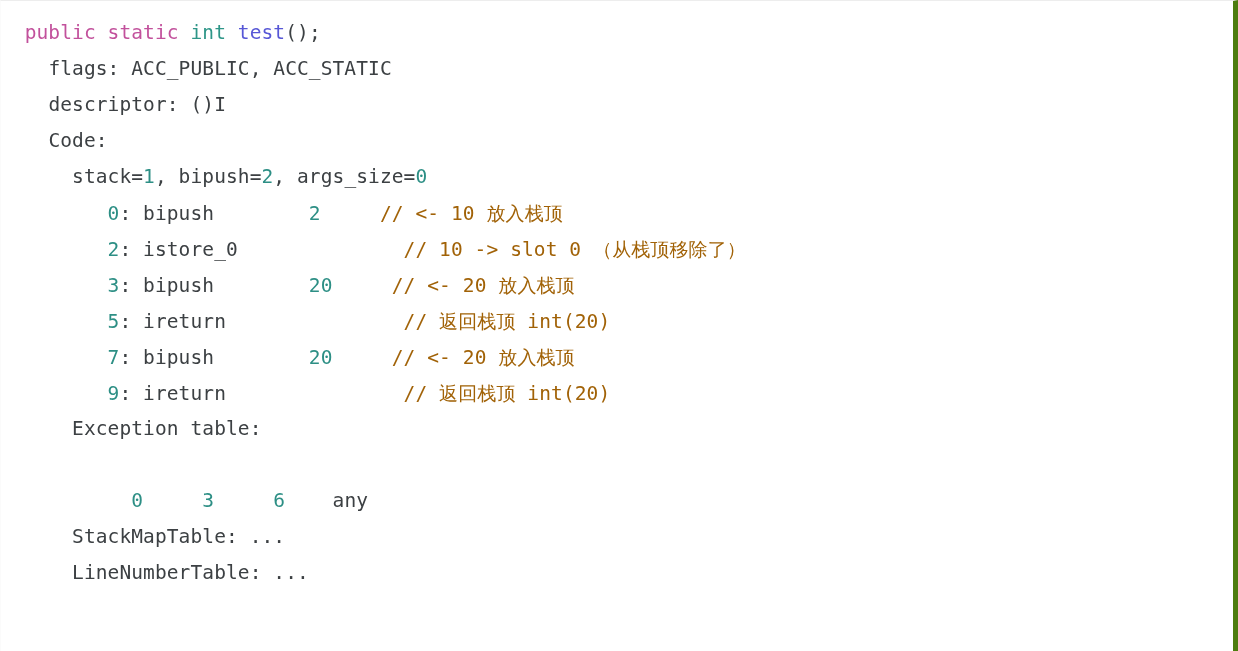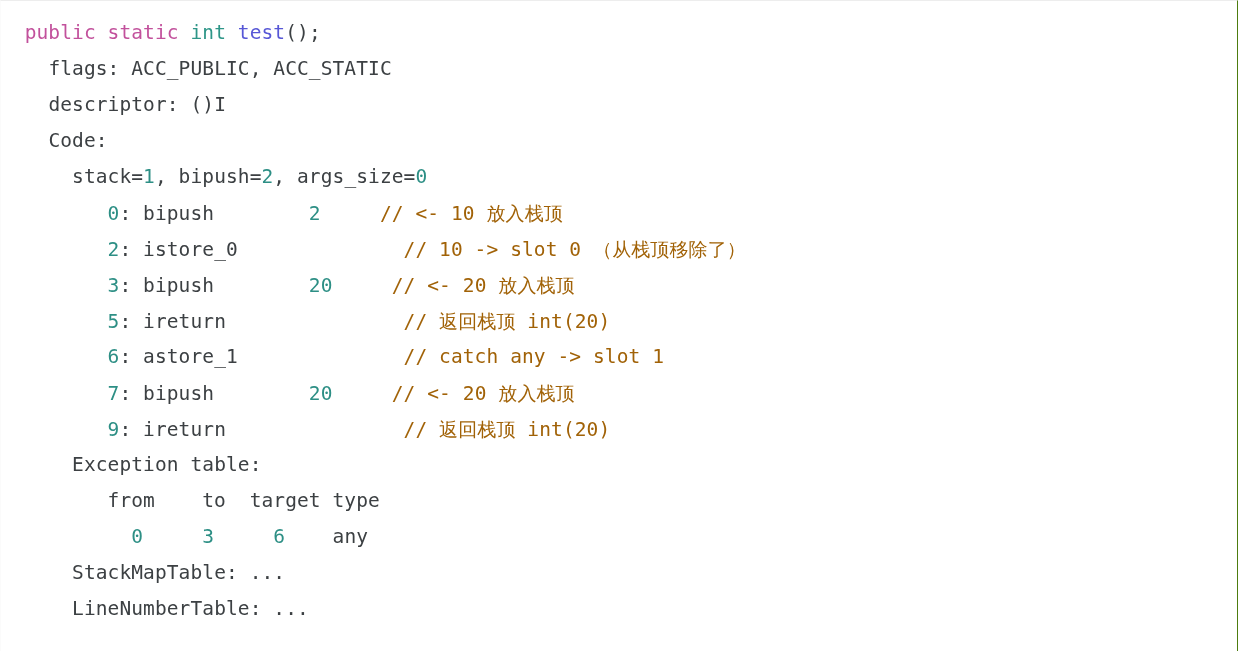--- a/index.html
+++ b/index.html
@@ -11,21 +11,21 @@
     width: 1238px; height: 651px;
     font-family: "DejaVu Sans Mono", "Liberation Mono", monospace;
     overflow: hidden;
   }
   #code-panel {
     position: relative;
     width: 1238px;
     height: 651px;
     background: #ffffff;
     border-top: 1px solid #ededed;
-    border-right: 1px solid #4d7c0f;
+    border-right: 5px solid #4d7c0f;
     border-left: 1px solid #fbfbfb;
     padding: 14px 0 0 0;
   }
   .code-line {
     font-size: 19.5px;
     line-height: 36px;
     height: 36px;
     white-space: pre;
     color: #3c4043;
     letter-spacing: 0.1px;
@@ -46,22 +46,21 @@
   <div id="code-lines">
       <div class="code-line"><span class="tok t-plain">  </span><span class="tok t-keyword">public</span><span class="tok t-plain"> </span><span class="tok t-keyword">static</span><span class="tok t-plain"> </span><span class="tok t-type">int</span><span class="tok t-plain"> </span><span class="tok t-fn">test</span><span class="tok t-plain">();</span></div>
       <div class="code-line"><span class="tok t-plain">    </span><span class="tok t-plain">flags: ACC_PUBLIC, ACC_STATIC</span></div>
       <div class="code-line"><span class="tok t-plain">    </span><span class="tok t-plain">descriptor: ()I</span></div>
       <div class="code-line"><span class="tok t-plain">    </span><span class="tok t-plain">Code:</span></div>
       <div class="code-line"><span class="tok t-plain">      </span><span class="tok t-plain">stack=</span><span class="tok t-num">1</span><span class="tok t-plain">, bipush=</span><span class="tok t-num">2</span><span class="tok t-plain">, args_size=</span><span class="tok t-num">0</span></div>
       <div class="code-line"><span class="tok t-plain">         </span><span class="tok t-num">0</span><span class="tok t-plain">: bipush        </span><span class="tok t-num">2</span><span class="tok t-plain">     </span><span class="tok t-comment">// &lt;- 10 </span><span class="tok t-comment cjk">放入栈顶</span></div>
       <div class="code-line"><span class="tok t-plain">         </span><span class="tok t-num">2</span><span class="tok t-plain">: istore_0</span><span class="tok t-plain">              </span><span class="tok t-comment">// 10 -&gt; slot 0 </span><span class="tok t-comment cjk">（从栈顶移除了）</span></div>
       <div class="code-line"><span class="tok t-plain">         </span><span class="tok t-num">3</span><span class="tok t-plain">: bipush        </span><span class="tok t-num">20</span><span class="tok t-plain">     </span><span class="tok t-comment">// &lt;- 20 </span><span class="tok t-comment cjk">放入栈顶</span></div>
       <div class="code-line"><span class="tok t-plain">         </span><span class="tok t-num">5</span><span class="tok t-plain">: ireturn</span><span class="tok t-plain">               </span><span class="tok t-comment">// </span><span class="tok t-comment cjk">返回栈顶</span><span class="tok t-comment"> int(20)</span></div>
-      <div class="code-line"><span class="tok t-plain">         </span><span class="tok t-num">6</span><span class="tok t-plain">: astore_1</span><span class="tok t-plain">              </span><span class="tok t-comment">// catch any -&gt; slot 1</span></div>
       <div class="code-line"><span class="tok t-plain">         </span><span class="tok t-num">7</span><span class="tok t-plain">: bipush        </span><span class="tok t-num">20</span><span class="tok t-plain">     </span><span class="tok t-comment">// &lt;- 20 </span><span class="tok t-comment cjk">放入栈顶</span></div>
       <div class="code-line"><span class="tok t-plain">         </span><span class="tok t-num">9</span><span class="tok t-plain">: ireturn</span><span class="tok t-plain">               </span><span class="tok t-comment">// </span><span class="tok t-comment cjk">返回栈顶</span><span class="tok t-comment"> int(20)</span></div>
       <div class="code-line"><span class="tok t-plain">      </span><span class="tok t-plain">Exception table:</span></div>
-      <div class="code-line"><span class="tok t-plain">         </span><span class="tok t-plain">from    to  target type</span></div>
+      <div class="code-line"><span class="tok t-plain">         </span></div>
       <div class="code-line"><span class="tok t-plain">           </span><span class="tok t-num">0</span><span class="tok t-plain">     </span><span class="tok t-num">3</span><span class="tok t-plain">     </span><span class="tok t-num">6</span><span class="tok t-plain">    any</span></div>
       <div class="code-line"><span class="tok t-plain">      </span><span class="tok t-plain">StackMapTable: ...</span></div>
       <div class="code-line"><span class="tok t-plain">      </span><span class="tok t-plain">LineNumberTable: ...</span></div>
     </div>
 </div>
 
 </body></html>

